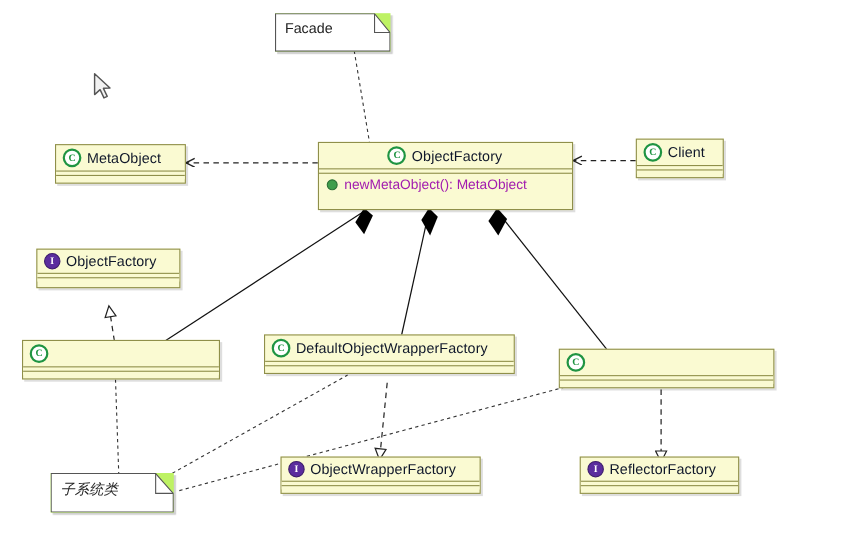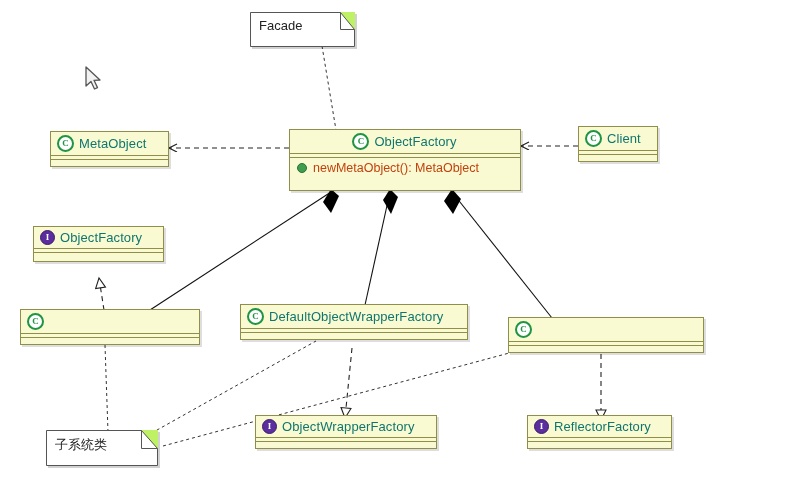--- a/index.html
+++ b/index.html
@@ -35,21 +35,21 @@
     box-shadow: 2px 2px 0 rgba(0,0,0,0.13);
   }
   .node .hdr {
     display: flex;
     align-items: center;
     padding: 3px 7px 3px 6px;
     white-space: nowrap;
   }
   .node .title {
     font-size: 13px;
-    color: #0f766e;
+    color: #0f172a;
     letter-spacing: 0.1px;
   }
   
   .node .band {
     border-top: 1px solid #8F8F4A;
     height: 3px;
     background: #FAFAD2;
   }
   .node .band2 {
     border-top: 1px solid #8F8F4A;
@@ -59,21 +59,21 @@
   
   .node .ops {
     border-top: 1px solid #8F8F4A;
     padding: 3px 7px 4px 7px;
     display: flex;
     align-items: center;
     white-space: nowrap;
   }
   .node .ops .optext {
     font-size: 12.5px;
-    color: #c2410c;
+    color: #a21caf;
   }
 
   
   .icon {
     width: 13px;
     height: 13px;
     border-radius: 50%;
     margin-right: 5px;
     flex: 0 0 auto;
     display: inline-flex;
@@ -179,21 +179,21 @@
   </svg>
 
   <div class="note" style="left:250px; top:12px; width:105px; height:35px;">
     <svg class="noteshape" width="105" height="35">
       <path d="M0.5,0.5 L90.5,0.5 L104.5,17.5 L104.5,34.5 L0.5,34.5 Z" fill="#ffffff" stroke="#555555" stroke-width="1"></path>
       <path d="M90.5,0.5 L90.5,17.5 L104.5,17.5" fill="none" stroke="#555555" stroke-width="1"></path>
     </svg>
     <span class="notetext">Facade</span>
   </div>
 
-  <div class="note" style="left:46px; top:430px; width:112px; height:36px;">
+  <div class="note" style="left:46px; top:430px; width:112px; height:36px;font-style:italic;">
     <svg class="noteshape" width="112" height="36">
       <path d="M0.5,0.5 L95.5,0.5 L111.5,18.5 L111.5,35.5 L0.5,35.5 Z" fill="#ffffff" stroke="#555555" stroke-width="1"></path>
       <path d="M95.5,0.5 L95.5,18.5 L111.5,18.5" fill="none" stroke="#555555" stroke-width="1"></path>
     </svg>
     <span class="notetext cjk">子系统类</span>
   </div>
 
   <div class="node" style="left:50px; top:131px; width:119px; height:36px;">
     <div class="hdr">
       <span class="icon cls">C</span>

